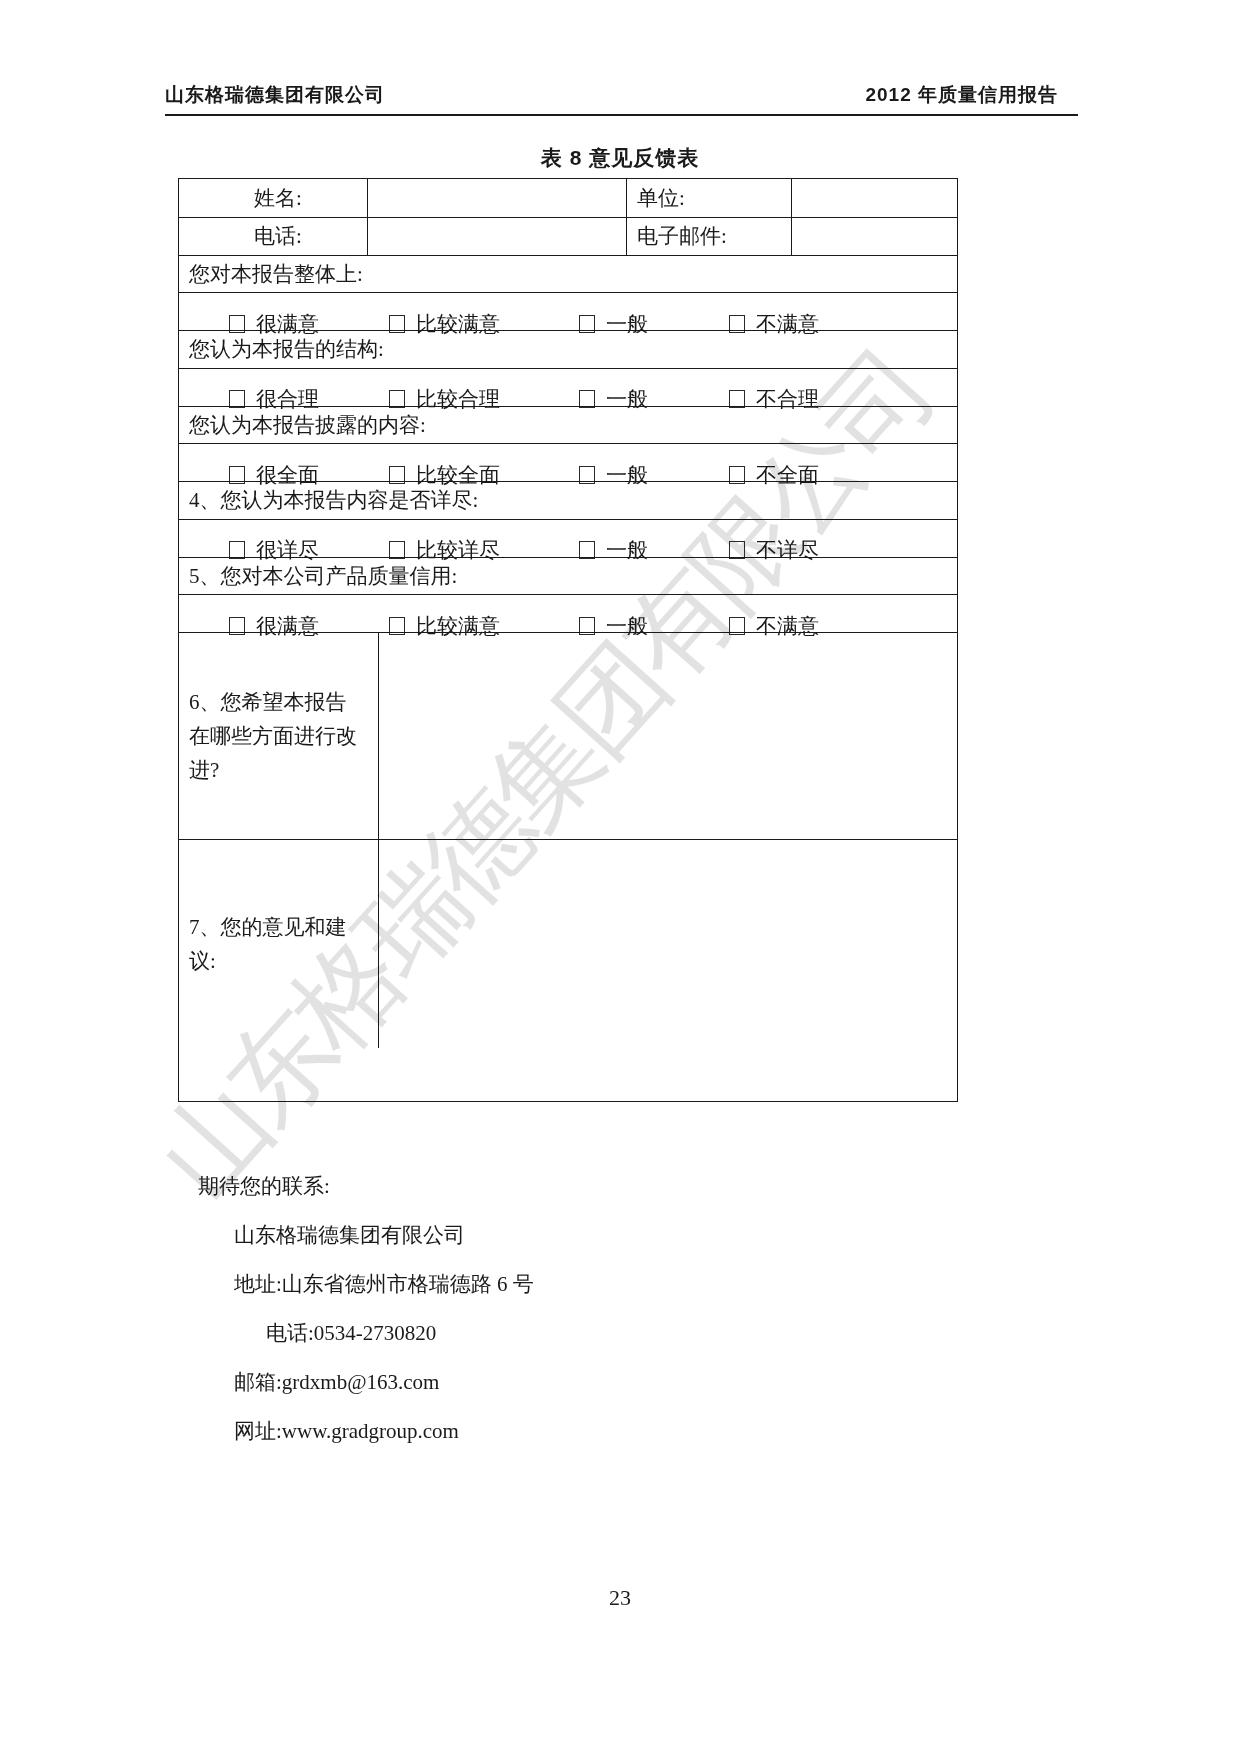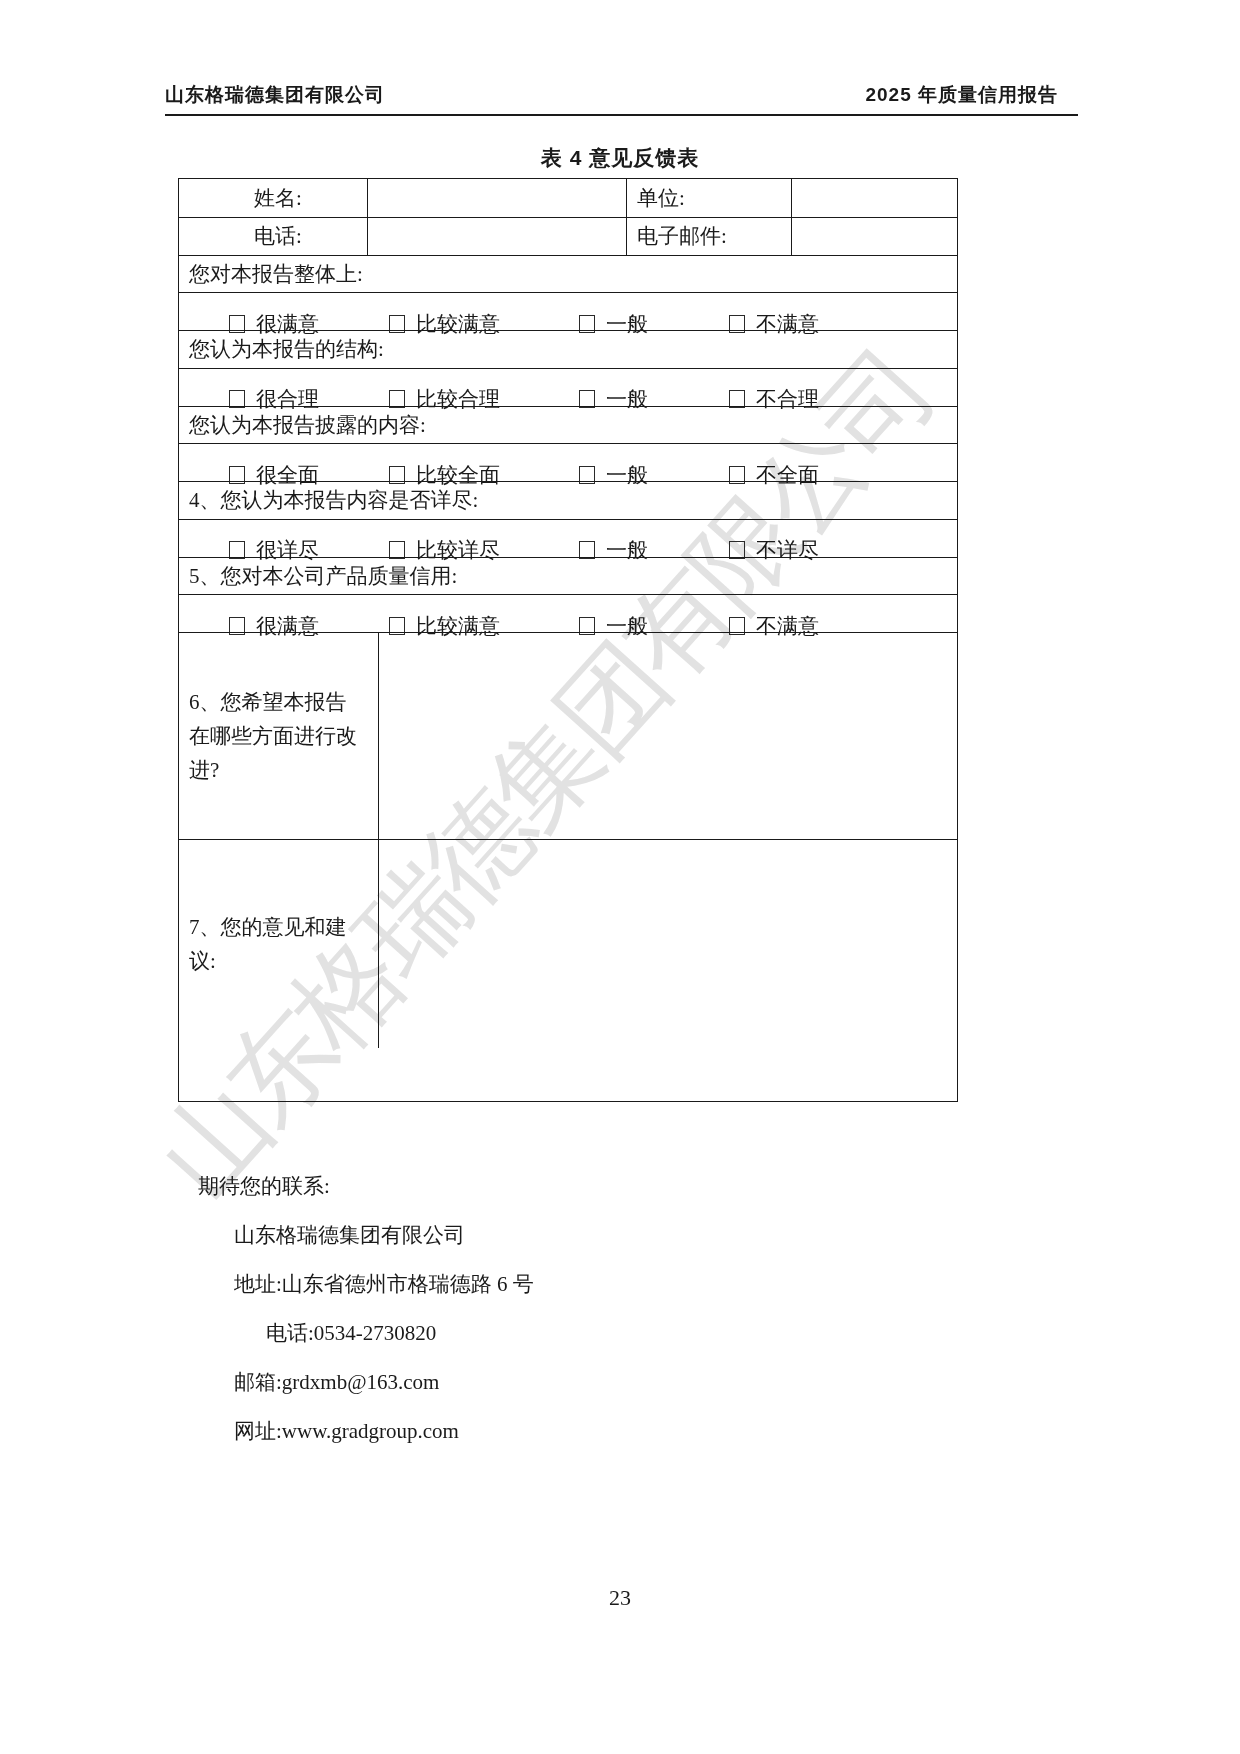--- a/index.html
+++ b/index.html
@@ -67,24 +67,24 @@
   .pageno{position:absolute;left:0;top:1585px;width:1240px;text-align:center;font-size:22px;}
 </style>
 </head>
 <body>
 
 <div class="watermark">山东格瑞德集团有限公司</div>
 
 <div class="layer">
 
   <div class="hdr-left">山东格瑞德集团有限公司</div>
-  <div class="hdr-right">2025 年质量信用报告</div>
+  <div class="hdr-right">2012 年质量信用报告</div>
   <div class="hdr-rule"></div>
 
-  <div class="tbl-title">表 4 意见反馈表</div>
+  <div class="tbl-title">表 8 意见反馈表</div>
 
   <div class="ftable">
 
     <div class="row r-std">
       <div class="cell cw1">
           <span>姓名:</span>
         </div>
       <div class="cell cw2"></div>
       <div class="cell cw3">
           <span>单位:</span>

